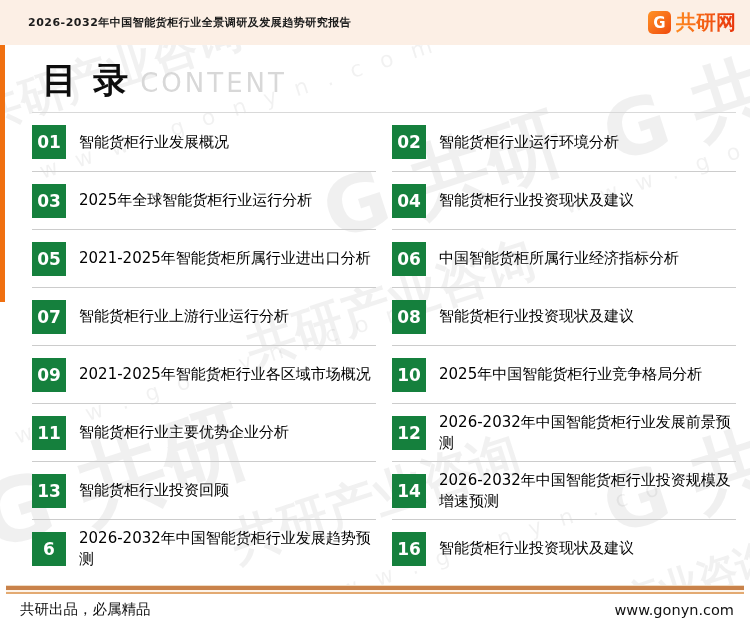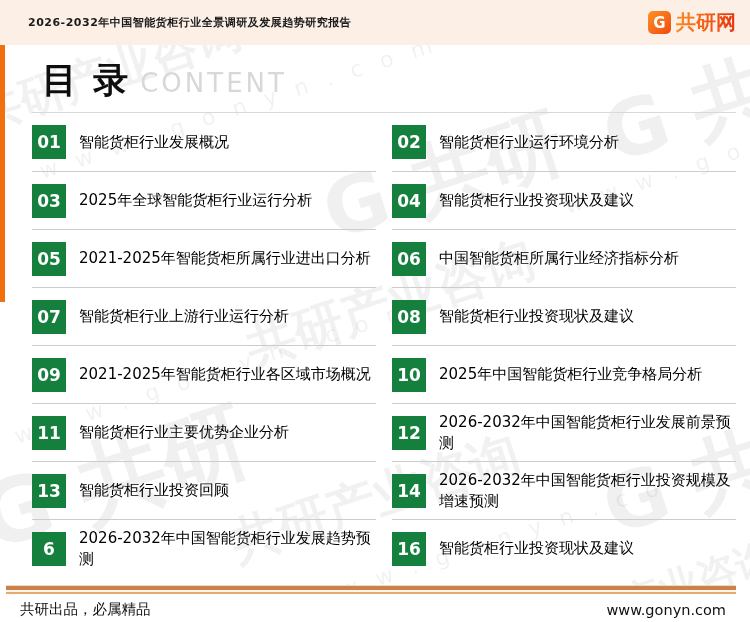--- a/index.html
+++ b/index.html
@@ -137,21 +137,21 @@
     margin-left: 13px;
     font-size: 15px;
     color: #000000;
     line-height: 1.35;
   }
 
   
   .footer {
     position: absolute;
     z-index: 3;
-    left: 0; right: 8px; bottom: 0;
+    left: 0; right: 0; bottom: 0;
     height: 37px;
     background: #ffffff;
   }
   .footer-rule { margin: 0 6px; }
   .footer-rule .r0 { height: 1px; background: #f0dcc4; }
   .footer-rule .r1 { height: 4px; background: #c9824a; }
   .footer-rule .r2 { height: 2px; background: #fdf4ea; }
   .footer-rule .r3 { height: 2px; background: #e3aa72; }
   .footer-row {
     display: flex;

